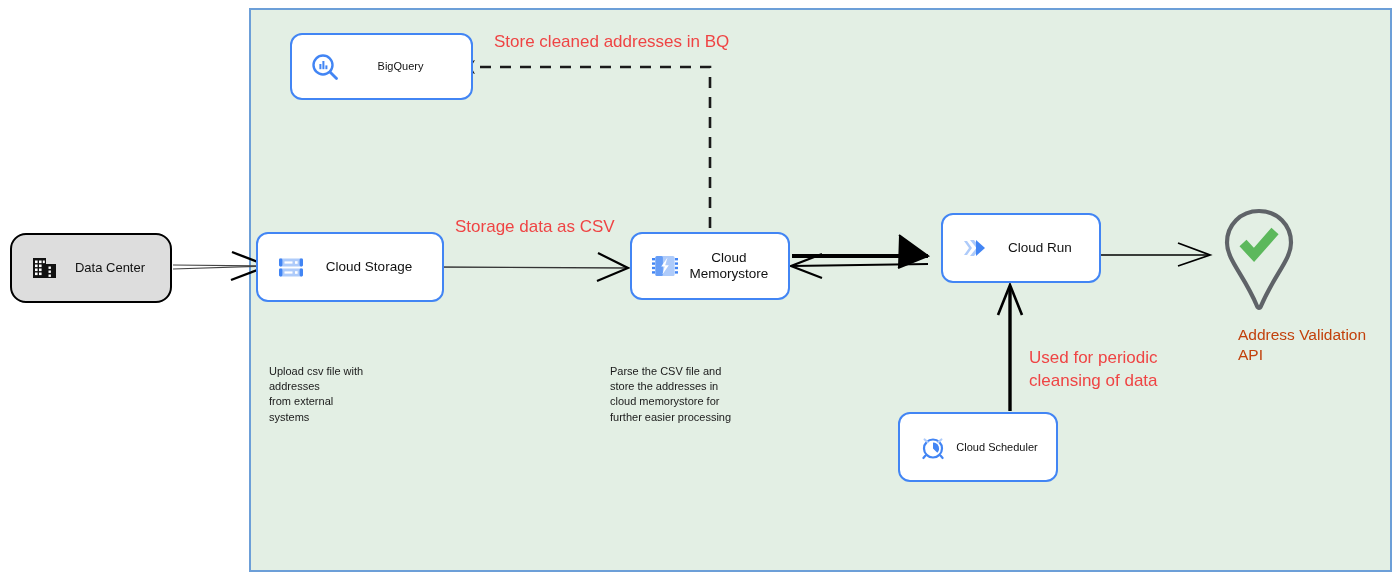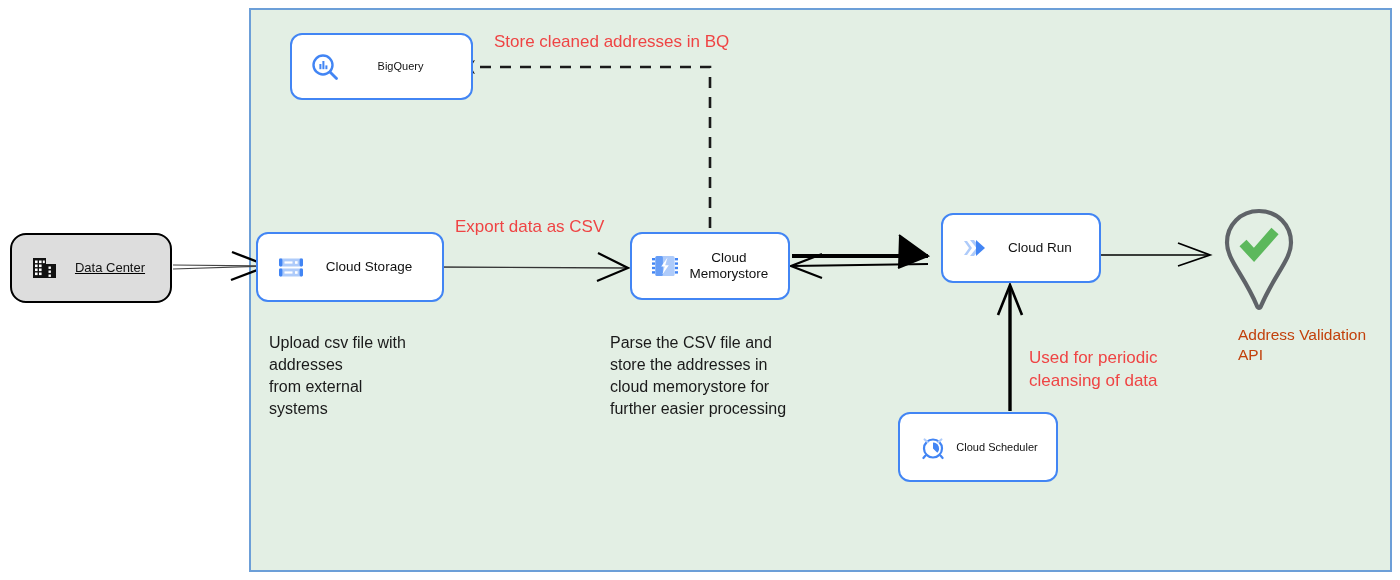--- a/index.html
+++ b/index.html
@@ -68,23 +68,24 @@
   .edge-label {
     position: absolute;
     color: #ef4444;
     font-size: 17px;
     line-height: 1.33;
     white-space: pre-line;
   }
   .caption {
     position: absolute;
     color: #1a1a1a;
-    font-size: 16px;
+    font-size: 11px;
     line-height: 1.38;
     white-space: pre-line;
+    margin-top: 32px;
   }
   .pin-label {
     position: absolute;
     color: #c2410c;
     font-size: 15.5px;
     line-height: 1.3;
     white-space: pre-line;
   }
   .pin-wrap {
     position: absolute;
@@ -139,21 +140,21 @@
     <g>
       <line x1="1010" y1="411" x2="1010" y2="288" stroke="#000000" stroke-width="3.4"></line>
       <path d="M998,315 L1010,285 L1022,315" fill="none" stroke="#000000" stroke-width="2.6"></path>
     </g>
 
     <g>
       <path d="M710,228 L710,67 L458,67" fill="none" stroke="#1a1a1a" stroke-width="2.6" stroke-dasharray="11 9" marker-end="url(#arrowBigQuery)"></path>
     </g>
   </svg>
 
-  <div class="node onprem" style="left:10px; top:233px; width:162px; height:70px;text-decoration:underline;">
+  <div class="node onprem" style="left:10px; top:233px; width:162px; height:70px;">
     <span class="ico">
       <svg width="28" height="28" viewBox="0 0 28 28" xmlns="http://www.w3.org/2000/svg">
         <rect x="2" y="4" width="13" height="20" fill="#111111"></rect>
         <rect x="15" y="10" width="10" height="14" fill="#111111"></rect>
         <g fill="#ffffff">
           <rect x="4" y="6.5" width="2.6" height="2.6"></rect>
           <rect x="8" y="6.5" width="2.6" height="2.6"></rect>
           <rect x="11.8" y="6.5" width="2" height="2.6"></rect>
           <rect x="4" y="10.5" width="2.6" height="2.6"></rect>
           <rect x="8" y="10.5" width="2.6" height="2.6"></rect>
@@ -251,21 +252,21 @@
   <div class="pin-wrap" style="left:1218px; top:205px;">
     <svg width="82" height="110" viewBox="0 0 82 110" xmlns="http://www.w3.org/2000/svg">
       <path d="M41,6 C22.5,6 9,20 9,37.5 C9,55 26,70 39,101 C40,103.5 42,103.5 43,101 C56,70 73,55 73,37.5 C73,20 59.5,6 41,6 Z" fill="none" stroke="#5f6368" stroke-width="4.2" stroke-linejoin="round"></path>
       <path d="M25,38 L36,50 L57,26" fill="none" stroke="#5cb85c" stroke-width="9.5" stroke-linecap="butt" stroke-linejoin="miter"></path>
     </svg>
   </div>
   <div class="pin-label" style="left:1238px; top:325px; width:160px;">Address Validation
 API</div>
 
   <div class="edge-label" style="left:494px; top:31px;">Store cleaned addresses in BQ</div>
-  <div class="edge-label" style="left:455px; top:216px;">Export data as CSV</div>
+  <div class="edge-label" style="left:455px; top:216px;">Storage data as CSV</div>
   <div class="edge-label" style="left:1029px; top:347px;">Used for periodic
 cleansing of data</div>
 
   <div class="caption" style="left:269px; top:332px; width:320px;">Upload csv file with
 addresses
 from external
 systems</div>
   <div class="caption" style="left:610px; top:332px; width:320px;">Parse the CSV file and
 store the addresses in
 cloud  memorystore for

